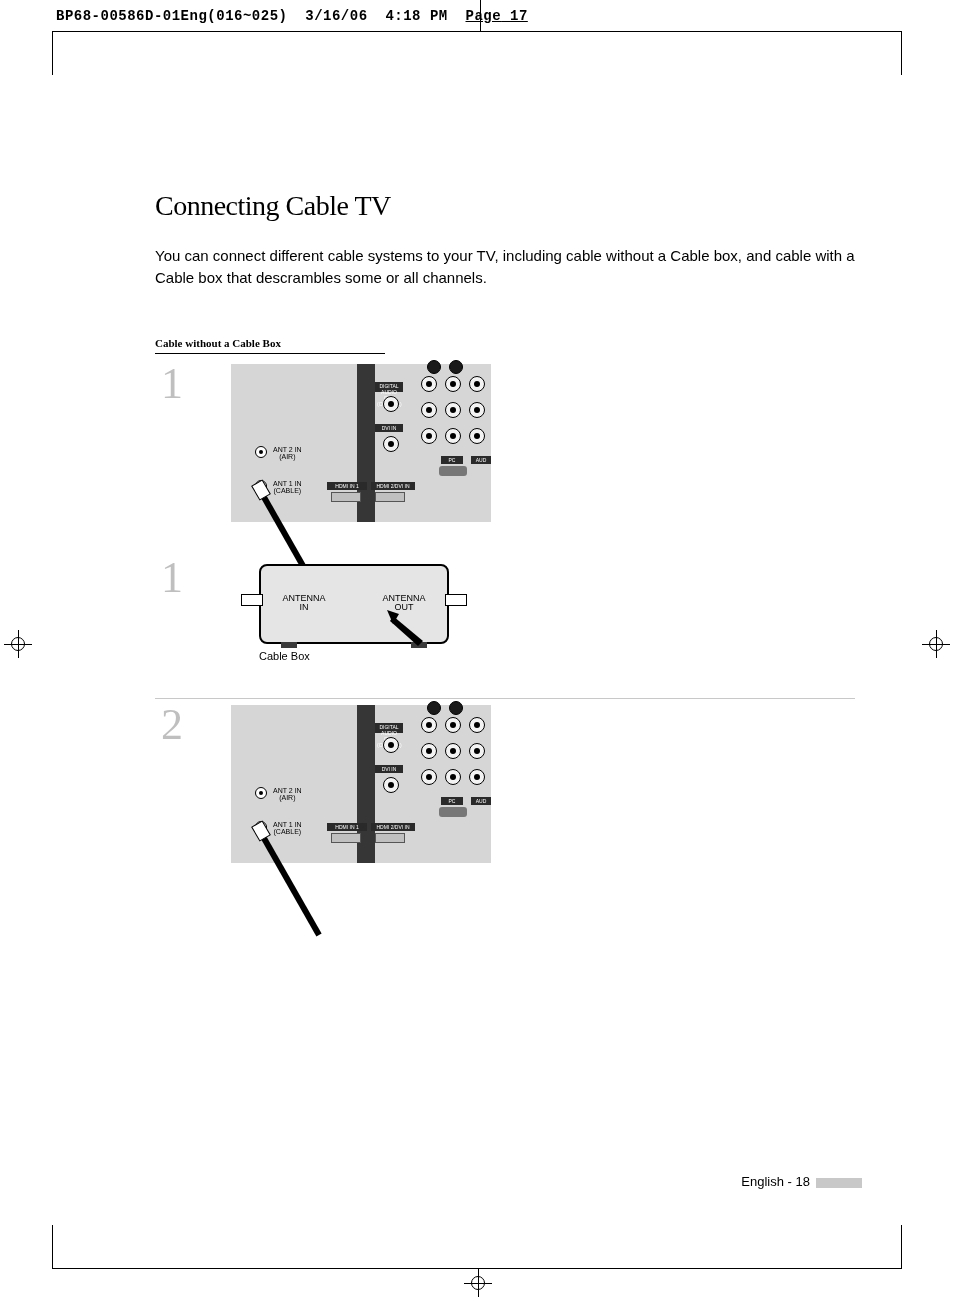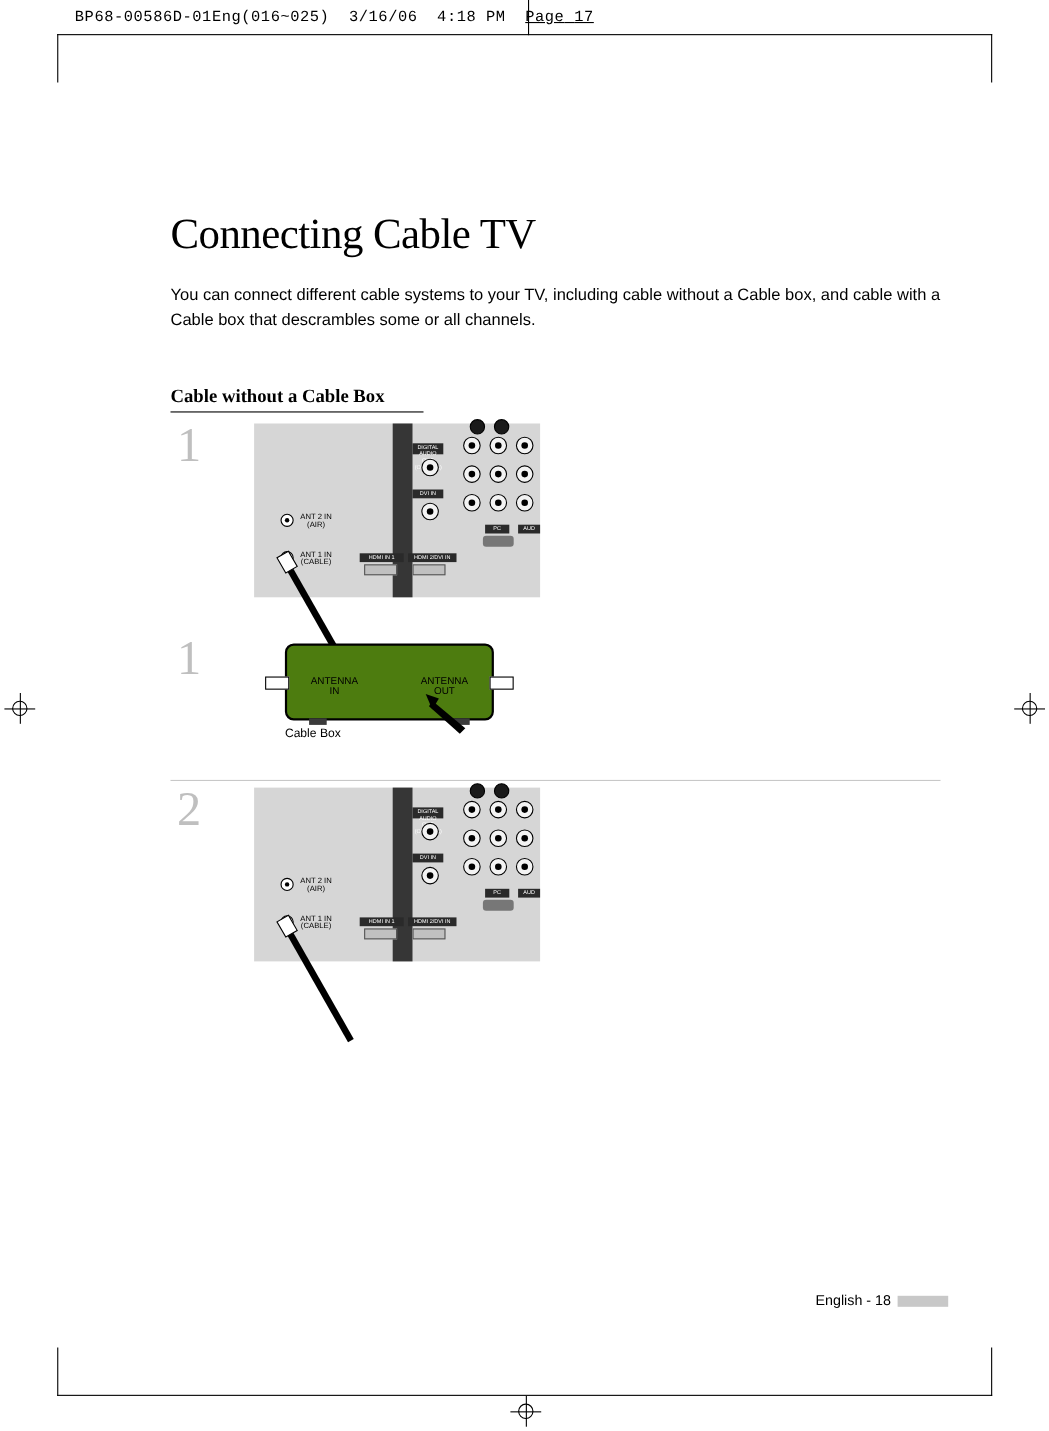--- a/index.html
+++ b/index.html
@@ -7,24 +7,25 @@
     width: 954px;
     height: 1301px;
     background: #ffffff;
     font-family: Arial, Helvetica, sans-serif;
     color: #000;
     position: relative;
   }
   .crop-header {
     position: absolute;
     top: 8px;
-    left: 68px;
+    left: 56px;
     font-family: "Courier New", monospace;
     font-size: 14px;
     letter-spacing: 0.5px;
+    font-weight: bold;
   }
   .crop-header .underline { text-decoration: underline; }
   .crop-line-v { position: absolute; top: 0; left: 480px; width: 1px; height: 32px; background: #000; }
   .crop-line-h-top { position: absolute; top: 31px; left: 52px; right: 52px; height: 1px; background: #000; }
   .crop-line-vl { position: absolute; top: 31px; left: 52px; width: 1px; height: 44px; background: #000; }
   .crop-line-vr { position: absolute; top: 31px; right: 52px; width: 1px; height: 44px; background: #000; }
   .regmark {
     position: absolute; width: 28px; height: 28px;
   }
   .regmark::before, .regmark::after {
@@ -41,34 +42,34 @@
   .crop-line-vrb { position: absolute; bottom: 32px; right: 52px; width: 1px; height: 44px; background: #000; }
 
   .page {
     position: absolute;
     left: 155px;
     top: 190px;
     width: 700px;
   }
   h1 {
     font-family: Georgia, "Times New Roman", serif;
-    font-size: 39px;
+    font-size: 28px;
     font-weight: 400;
     margin-bottom: 18px;
     letter-spacing: -0.5px;
   }
   .intro {
     font-size: 15px;
     line-height: 1.45;
     margin-bottom: 48px;
     margin-top: 23px;
   }
   .subhead {
     font-family: Georgia, "Times New Roman", serif;
-    font-size: 17px;
+    font-size: 11px;
     font-weight: 700;
     border-bottom: 1px solid #000;
     padding-bottom: 4px;
     margin-bottom: 10px;
   }
   .step-row {
     display: flex;
     margin-bottom: 36px;
     align-items: flex-start;
     border-top: 1px solid #c8c8c8;
@@ -123,22 +124,22 @@
   .panel .sv2{position:absolute; left:218px; top:-4px; width:14px;height:14px; border:1px solid #000; border-radius:50%; background:#1a1a1a;}
   .panel .vga{position:absolute; left:208px; top:102px; width:28px; height:10px; background:#777; border-radius:3px;}
   .panel .hdmiport{position:absolute; width:30px; height:10px; border:1px solid #555; background:#c0c0c0;}
   .panel .hp1{left:100px; top:128px;} .panel .hp2{left:144px; top:128px;}
   .cable-plug {
     position:absolute; left:18px; top:130px; width:70px; height:70px;
   }
   .cable-plug svg { overflow: visible; }
   
   .cablebox {
-    width: 190px; height: 70px; border: 2px solid #000; border-radius: 8px;
-    background: #4d7c0f; position: relative; margin: 6px auto 6px 50px;
+    width: 190px; height: 80px; border: 2px solid #000; border-radius: 8px;
+    background: #e5e5e5; position: relative; margin: 6px auto 6px 50px;
   }
   .cablebox .lbl { position:absolute; font-size:9px; text-align:center; line-height:1;}
   .cablebox .lIn { left:18px; top:28px; width:50px;}
   .cablebox .lOut{ right:18px; top:28px; width:50px;}
   .cablebox .foot{ position:absolute; bottom:-6px; width:16px; height:6px; background:#3a3a3a;}
   .cablebox .f1{left:20px;} .cablebox .f2{right:20px;}
   .cablebox .conn{position:absolute; top:28px; width:22px; height:12px; background:#fff; border:1px solid #000;}
   .cablebox .cL{left:-20px;} .cablebox .cR{right:-20px;}
   .cablebox-caption{font-size:11px; text-align:left; margin-left:50px; width:190px;}
   .arrow-out{ position:absolute; right:14px; top:50px; }

